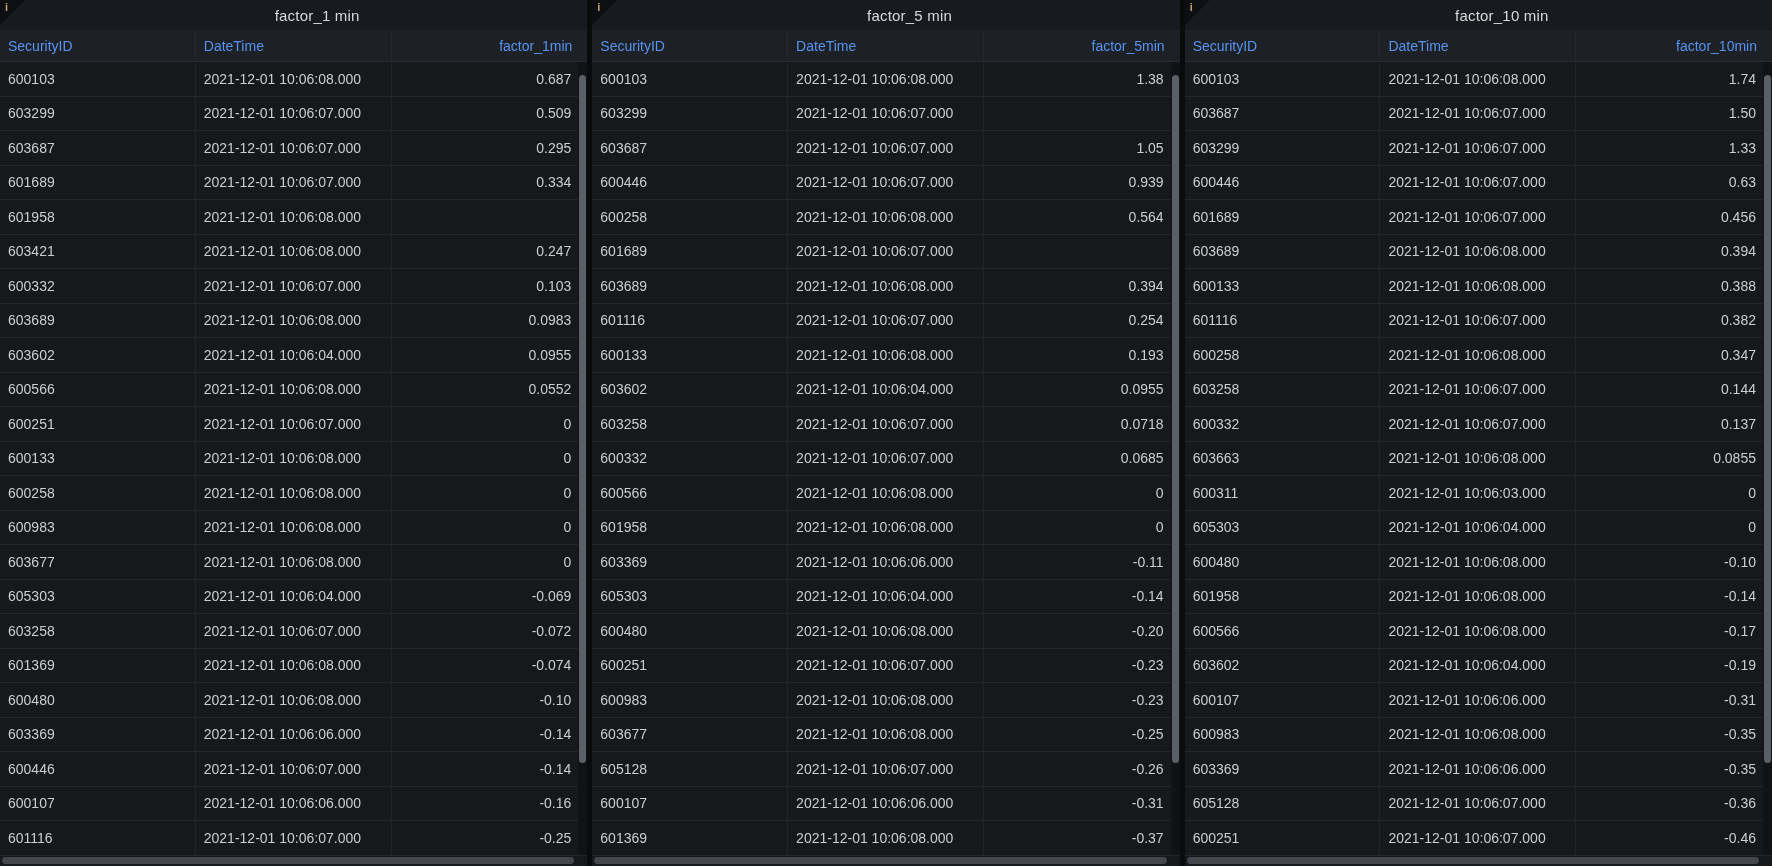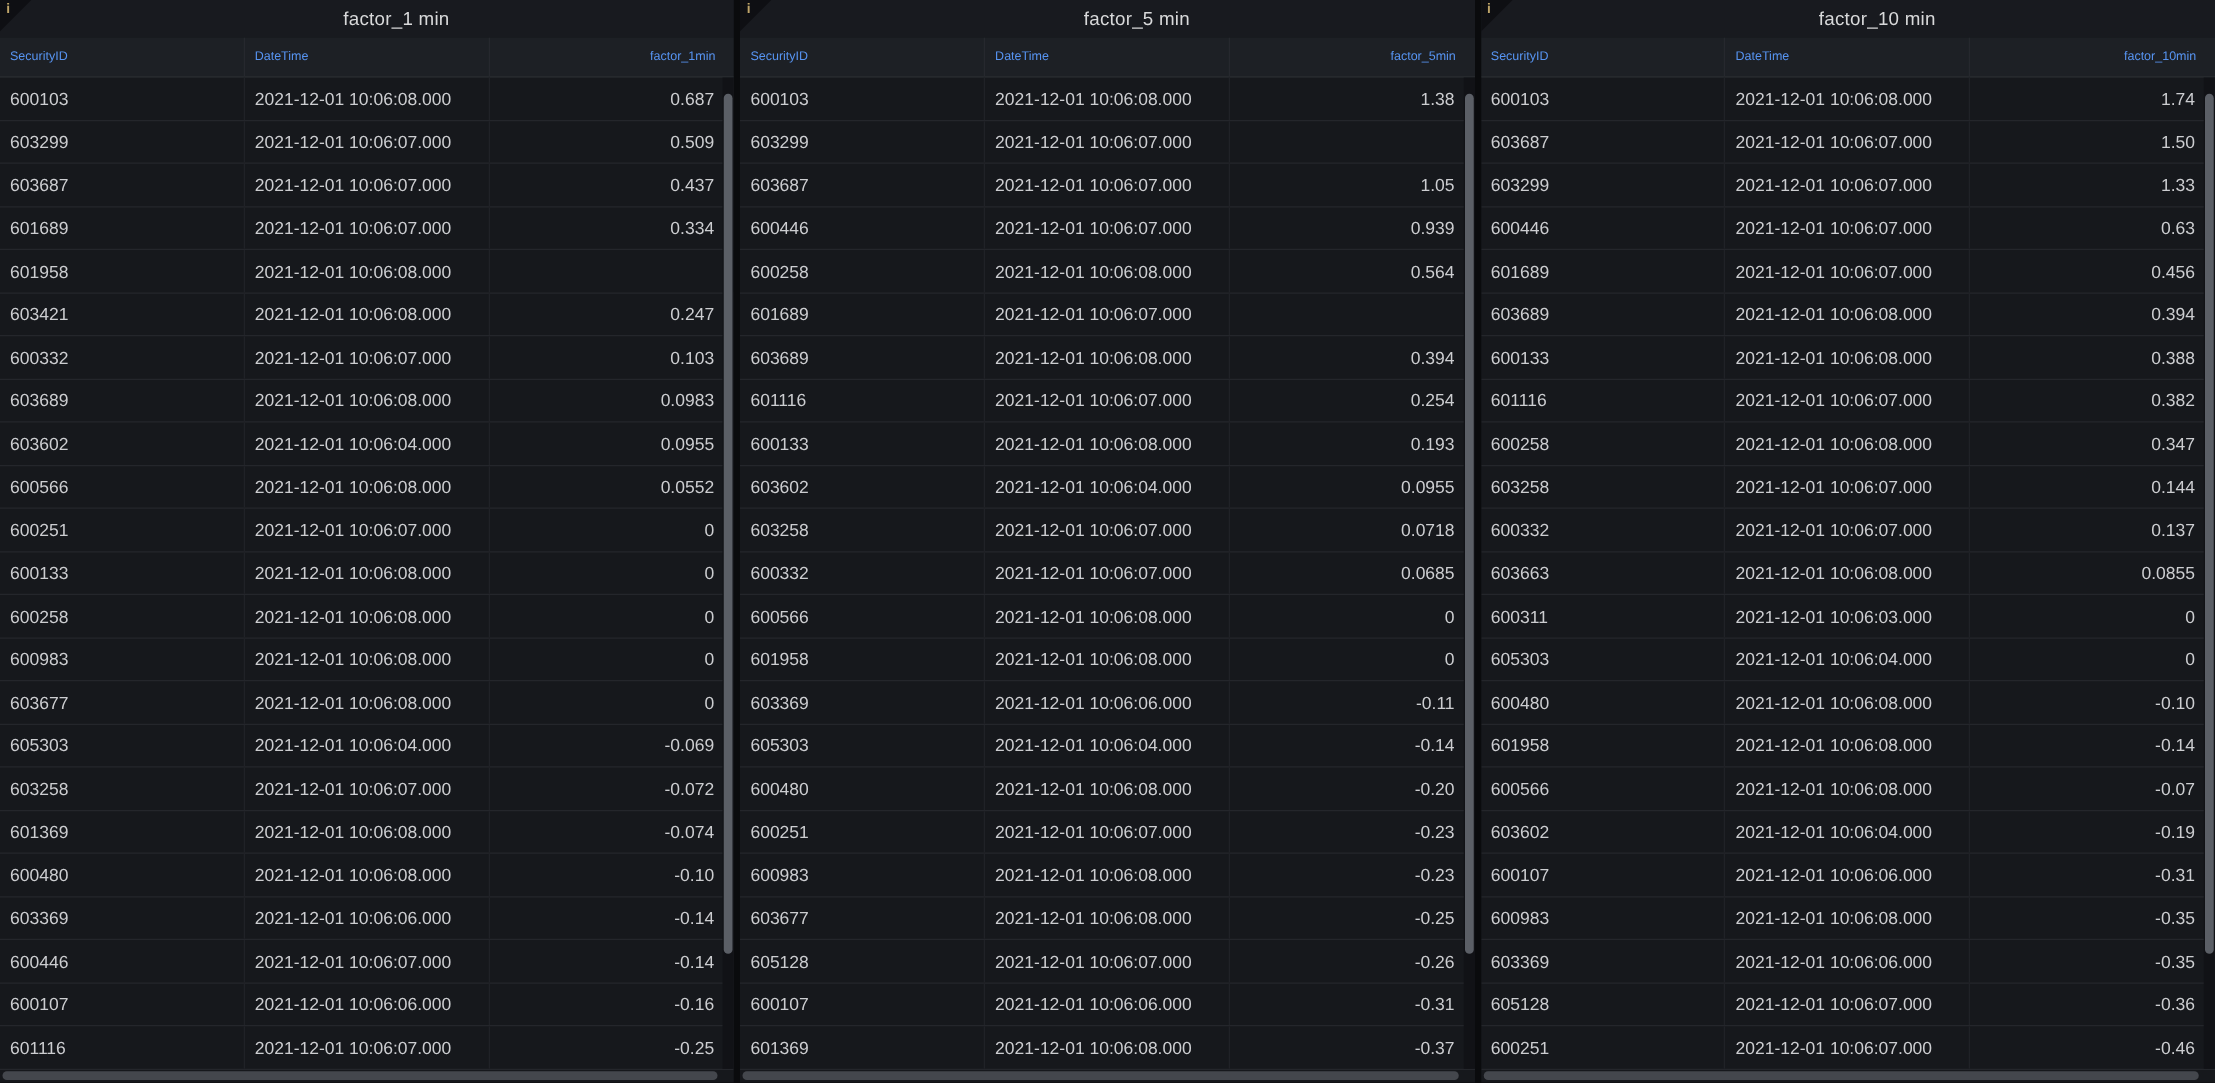--- a/index.html
+++ b/index.html
@@ -28,21 +28,21 @@
     position:absolute;top:1px;left:5px;
     font-size:11px;font-weight:bold;color:#bfa569;line-height:13px;
   }
   .thead{
     height:32px;flex:0 0 32px;background:#1d2025;
     display:grid;grid-template-columns:1fr 1fr 1fr;
     border-bottom:1px solid #2a2c31;box-sizing:border-box;
   }
   .th{
     display:flex;align-items:center;padding:0 8px;
-    color:#5794f2;font-size:10px;cursor:pointer;
+    color:#5794f2;font-size:14px;cursor:pointer;
     border-right:1px solid #26282e;box-sizing:border-box;
   }
   .th.c2{justify-content:flex-end;padding-right:15px;border-right:none;}
   .tbody{flex:1 1 auto;overflow:hidden;position:relative;text-align:right;}
   .tr{
     height:34.5px;box-sizing:border-box;
     display:grid;grid-template-columns:1fr 1fr 1fr;
     border-bottom:1px solid #24262b;
   }
   .td{
@@ -84,21 +84,21 @@
         <div class="td c2">0.687</div>
       </div>
       <div class="tr">
         <div class="td c0">603299</div>
         <div class="td c1">2021-12-01 10:06:07.000</div>
         <div class="td c2">0.509</div>
       </div>
       <div class="tr">
         <div class="td c0">603687</div>
         <div class="td c1">2021-12-01 10:06:07.000</div>
-        <div class="td c2">0.437</div>
+        <div class="td c2">0.295</div>
       </div>
       <div class="tr">
         <div class="td c0">601689</div>
         <div class="td c1">2021-12-01 10:06:07.000</div>
         <div class="td c2">0.334</div>
       </div>
       <div class="tr">
         <div class="td c0">601958</div>
         <div class="td c1">2021-12-01 10:06:08.000</div>
       </div>
@@ -417,21 +417,21 @@
         <div class="td c2">-0.10</div>
       </div>
       <div class="tr">
         <div class="td c0">601958</div>
         <div class="td c1">2021-12-01 10:06:08.000</div>
         <div class="td c2">-0.14</div>
       </div>
       <div class="tr">
         <div class="td c0">600566</div>
         <div class="td c1">2021-12-01 10:06:08.000</div>
-        <div class="td c2">-0.07</div>
+        <div class="td c2">-0.17</div>
       </div>
       <div class="tr">
         <div class="td c0">603602</div>
         <div class="td c1">2021-12-01 10:06:04.000</div>
         <div class="td c2">-0.19</div>
       </div>
       <div class="tr">
         <div class="td c0">600107</div>
         <div class="td c1">2021-12-01 10:06:06.000</div>
         <div class="td c2">-0.31</div>

